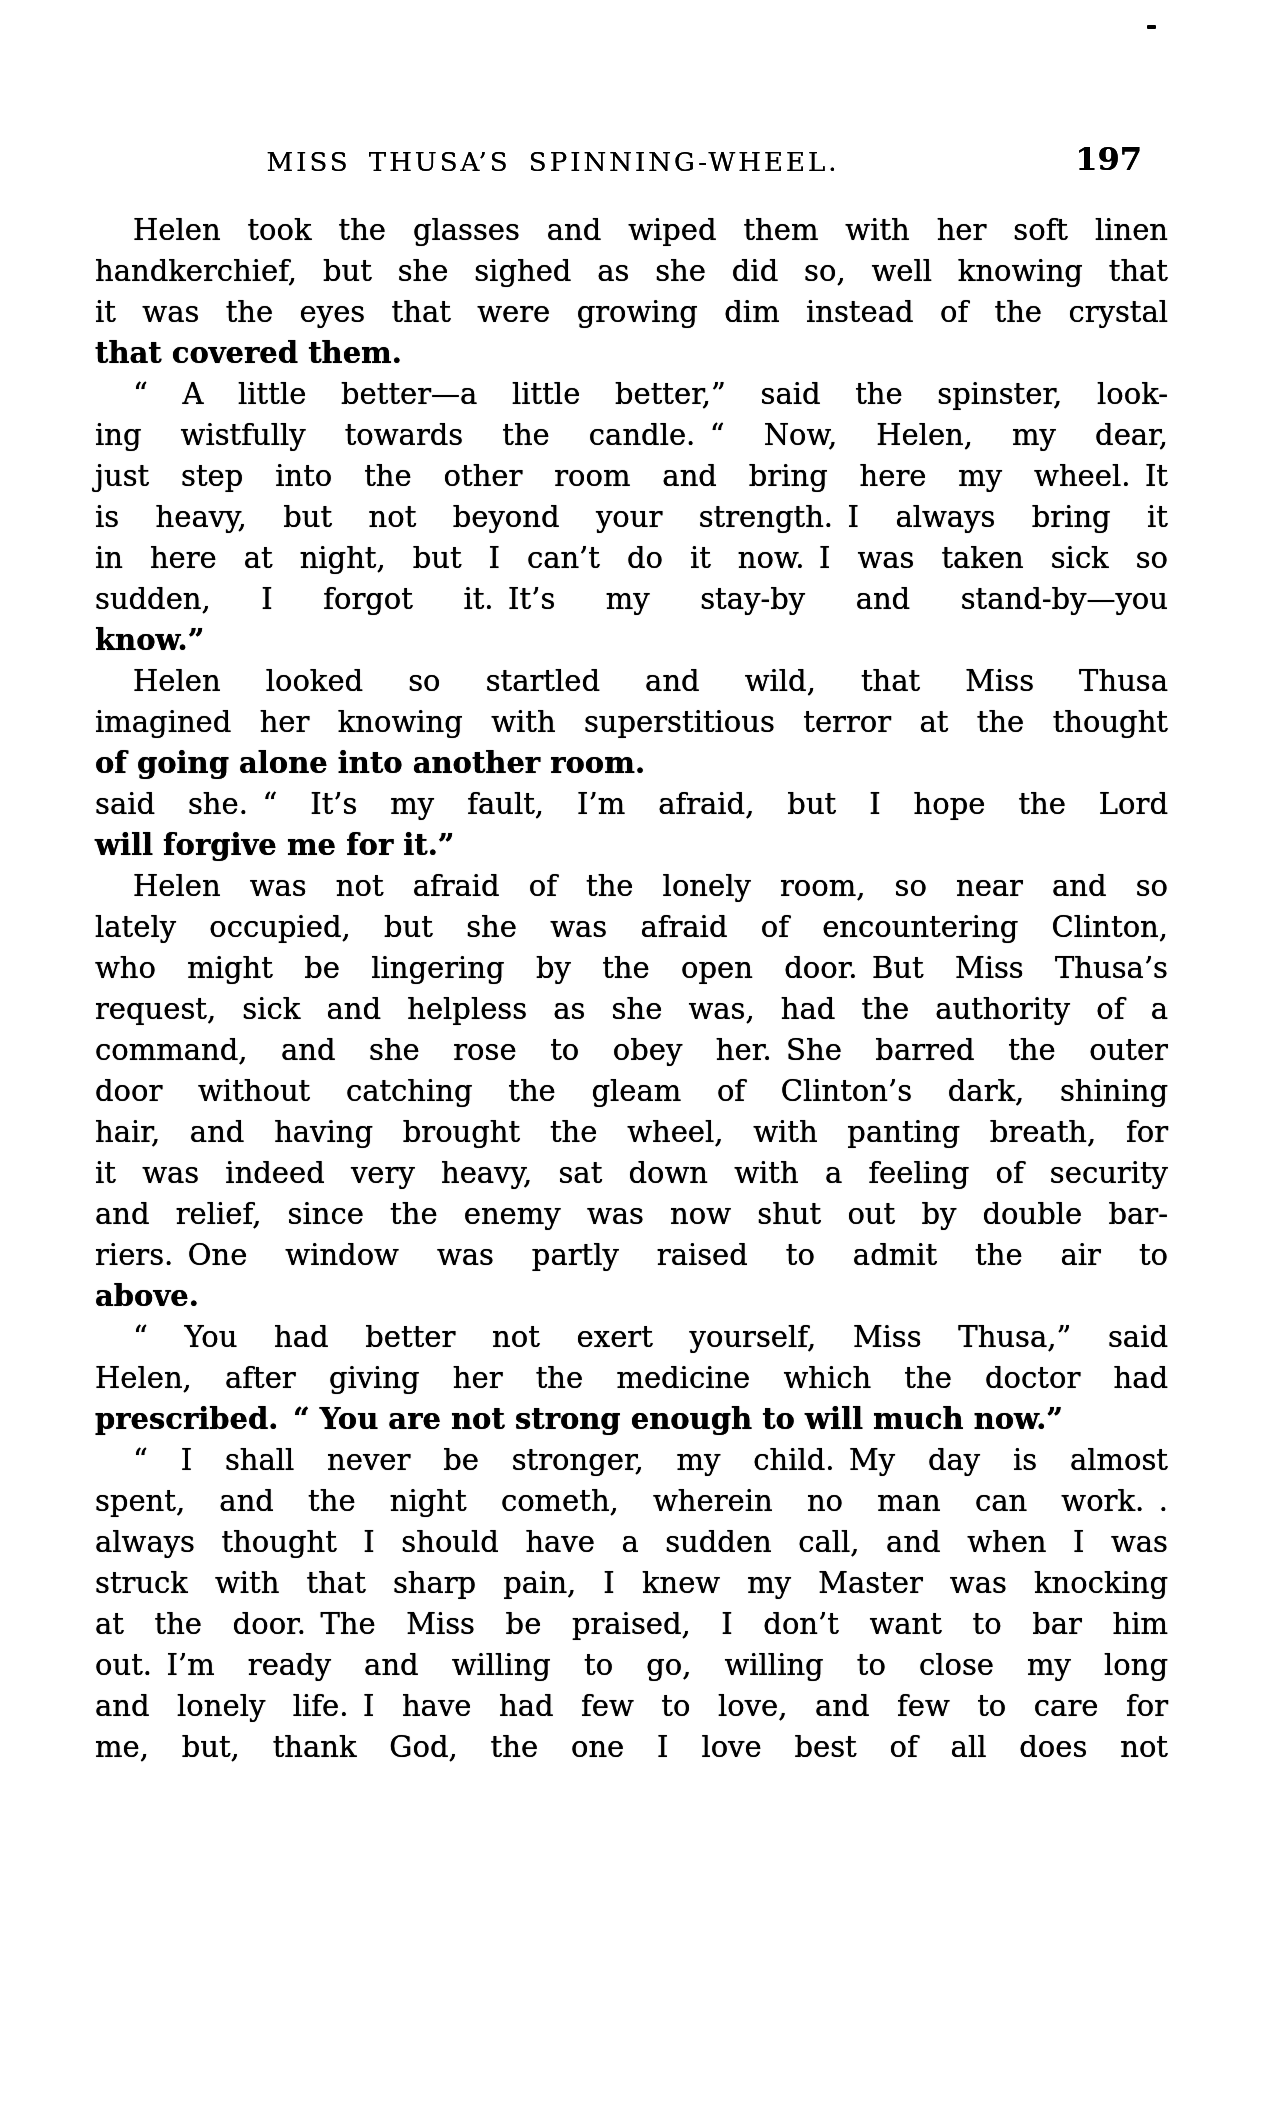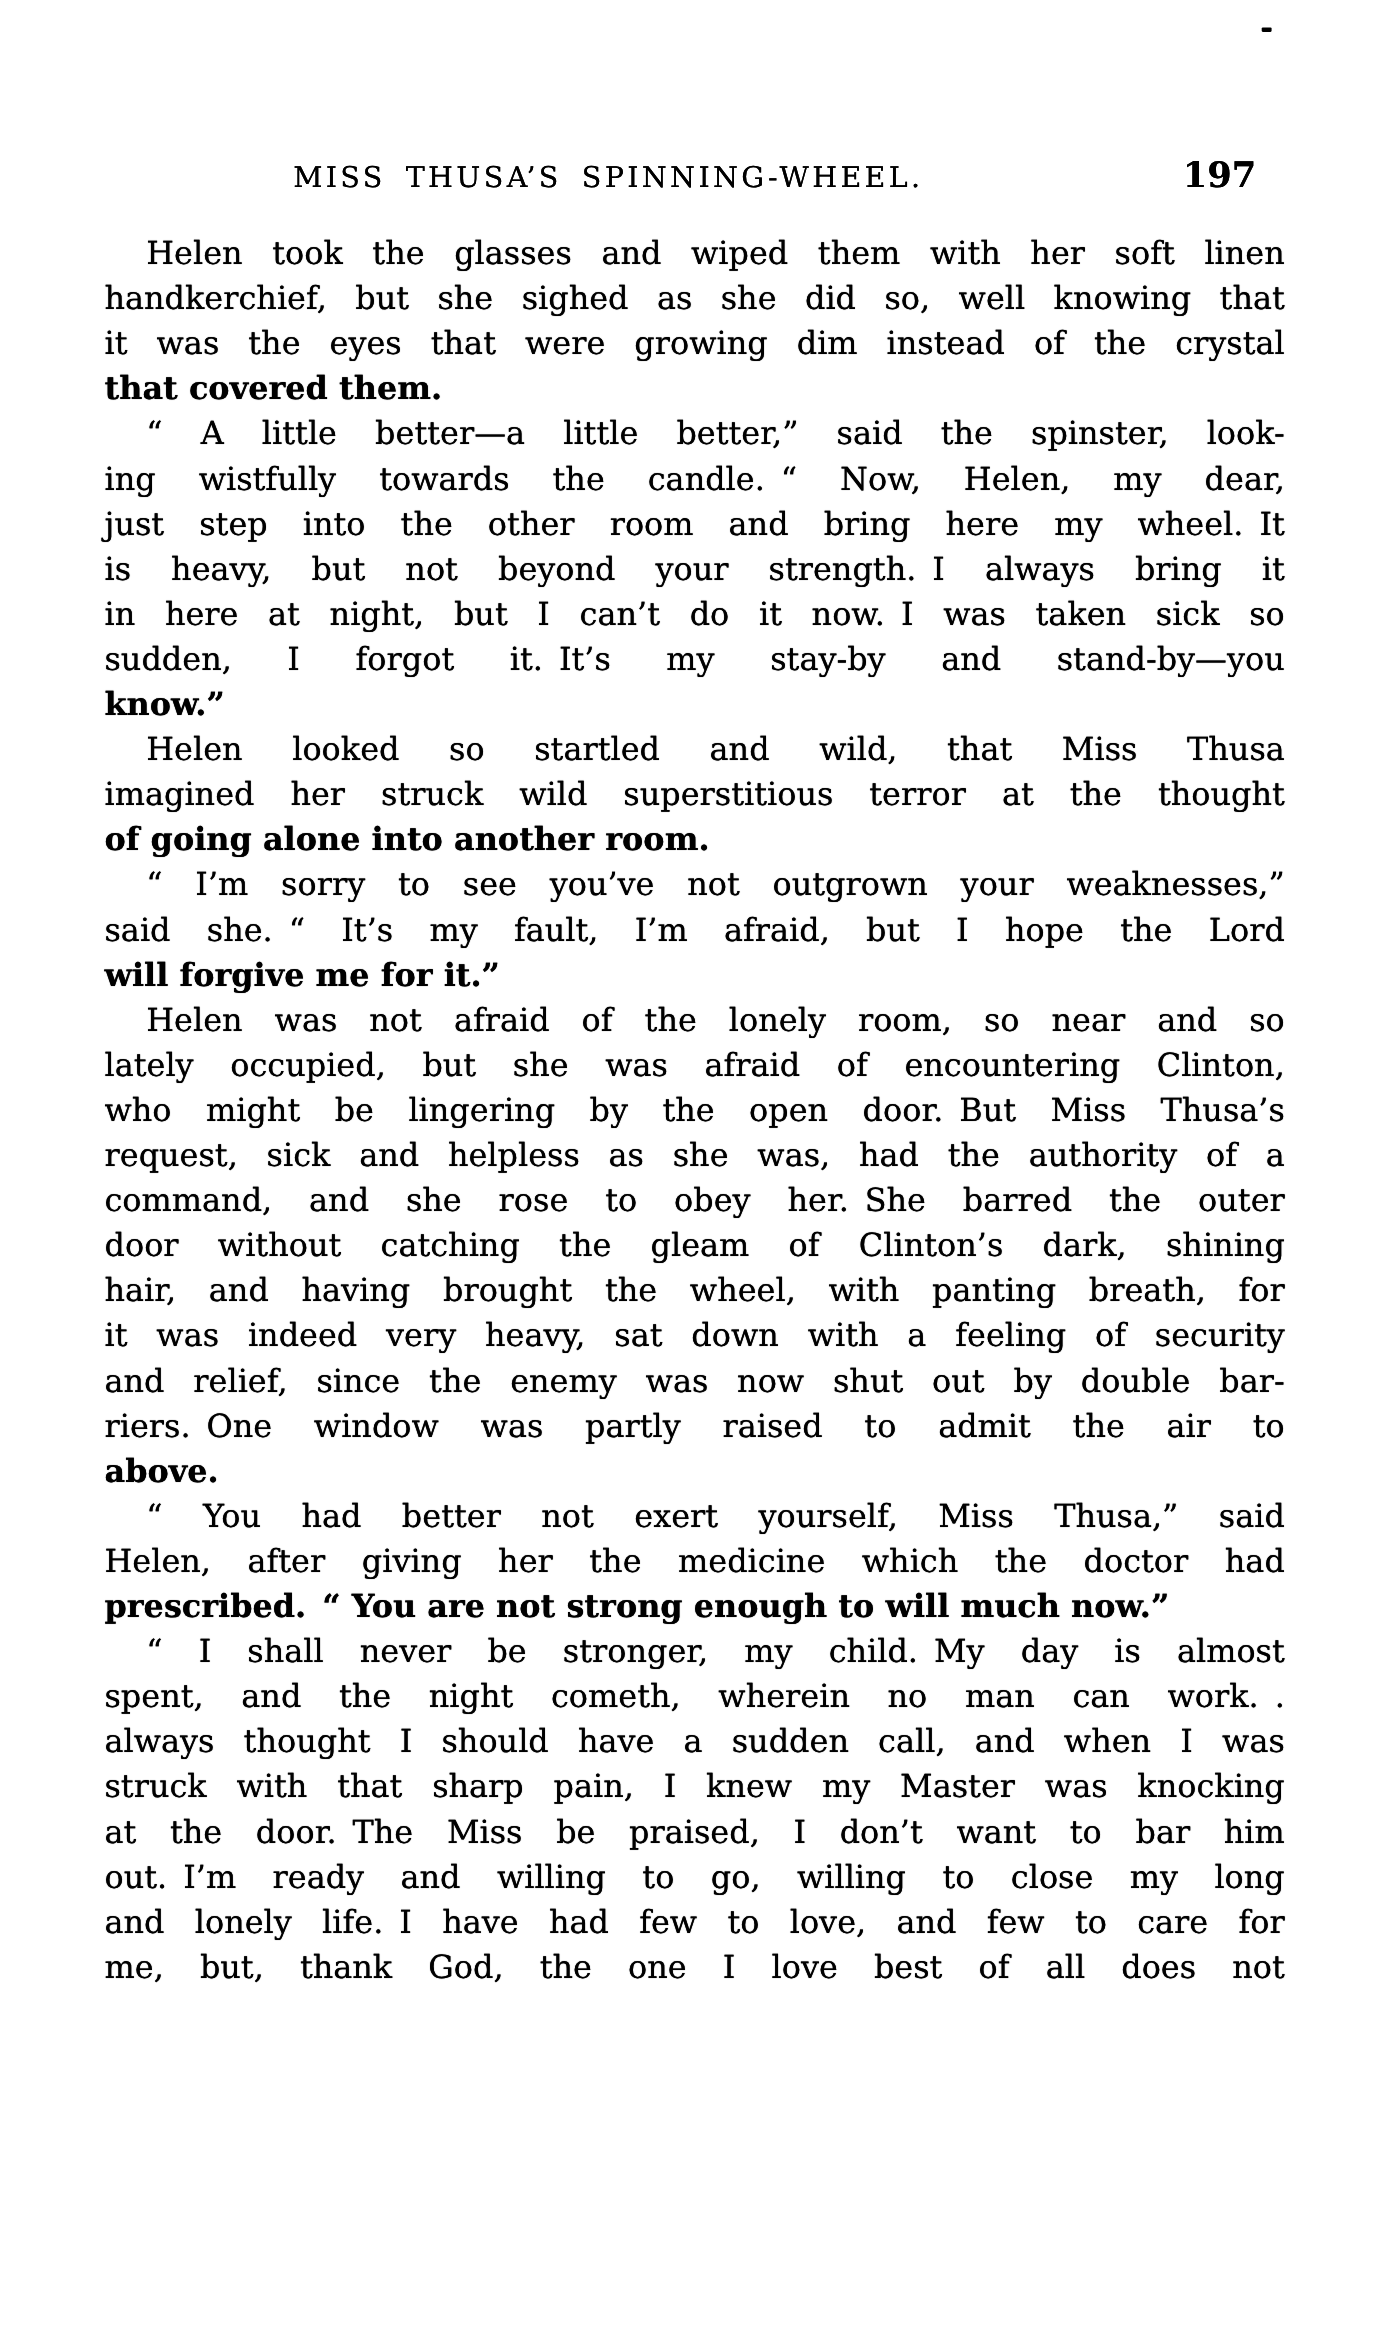--- a/index.html
+++ b/index.html
@@ -90,23 +90,22 @@
       <div class="line">it was the eyes that were growing dim instead of the crystal</div>
       <div class="line last">that covered them.</div>
       <div class="line first">“ A little better—a little better,” said the spinster, look-</div>
       <div class="line">ing wistfully towards the candle. “ Now, Helen, my dear,</div>
       <div class="line">just step into the other room and bring here my wheel. It</div>
       <div class="line">is heavy, but not beyond your strength. I always bring it</div>
       <div class="line">in here at night, but I can’t do it now. I was taken sick so</div>
       <div class="line">sudden, I forgot it. It’s my stay-by and stand-by—you</div>
       <div class="line last">know.”</div>
       <div class="line first">Helen looked so startled and wild, that Miss Thusa</div>
-      <div class="line">imagined her struck wild superstitious terror at the thought</div>
+      <div class="line">imagined her knowing with superstitious terror at the thought</div>
       <div class="line last">of going alone into another room.</div>
-      <div class="line first">“ I’m sorry to see you’ve not outgrown your weaknesses,”</div>
       <div class="line">said she. “ It’s my fault, I’m afraid, but I hope the Lord</div>
       <div class="line last">will forgive me for it.”</div>
       <div class="line first">Helen was not afraid of the lonely room, so near and so</div>
       <div class="line">lately occupied, but she was afraid of encountering Clinton,</div>
       <div class="line">who might be lingering by the open door. But Miss Thusa’s</div>
       <div class="line">request, sick and helpless as she was, had the authority of a</div>
       <div class="line">command, and she rose to obey her. She barred the outer</div>
       <div class="line">door without catching the gleam of Clinton’s dark, shining</div>
       <div class="line">hair, and having brought the wheel, with panting breath, for</div>
       <div class="line">it was indeed very heavy, sat down with a feeling of security</div>

